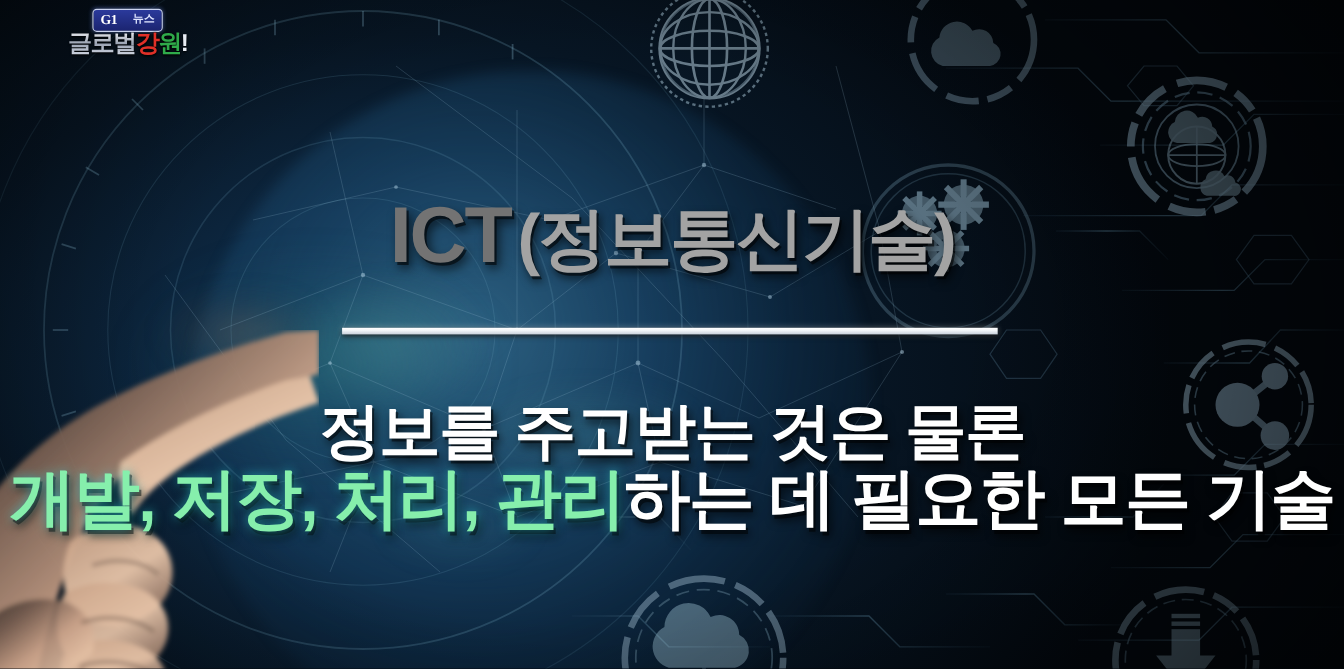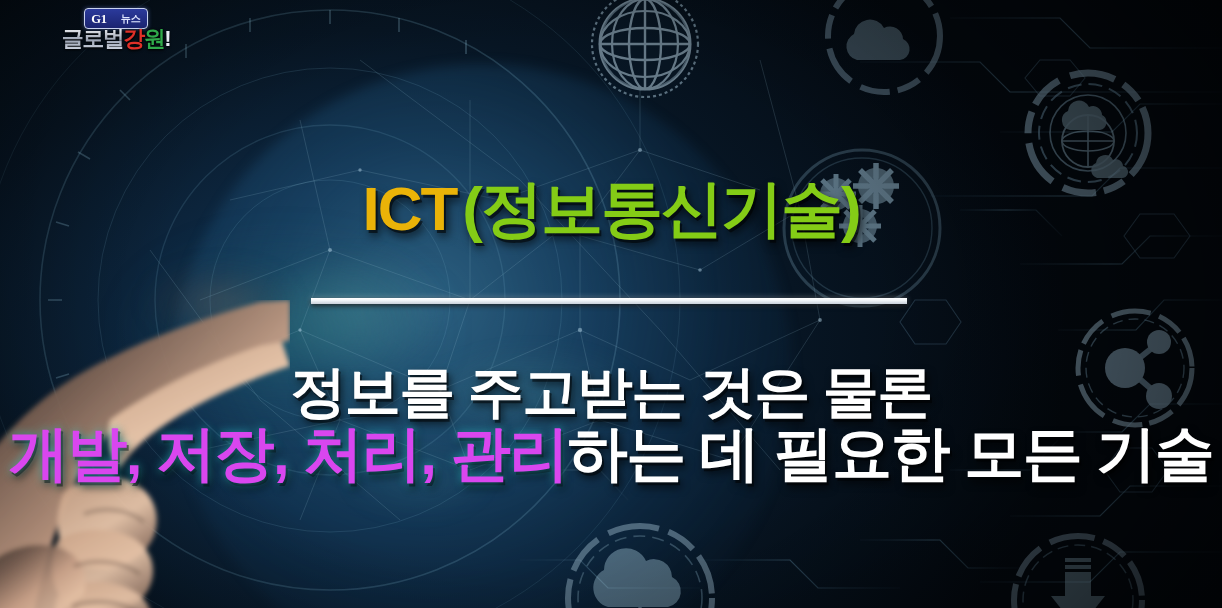--- a/index.html
+++ b/index.html
@@ -138,34 +138,34 @@
   .content { position: absolute; inset: 0; }
 
   .title-row {
     position: absolute;
     left: 0; right: 0; top: 178px;
     text-align: center;
     white-space: nowrap;
     line-height: 1;
   }
   .title-ict {
-    font-size: 62px;
+    font-size: 72px;
     font-weight: bold;
     letter-spacing: -2px;
-    color: #eab308;
+    color: #737373;
     text-shadow:
       2px 3px 0 rgba(0,0,0,0.55),
       4px 6px 10px rgba(0,0,0,0.65);
     vertical-align: baseline;
   }
   .title-ko {
     font-size: 62px;
     font-weight: bold;
     letter-spacing: -2px;
-    color: #84cc16;
+    color: #a3a3a3;
     margin-left: 6px;
     text-shadow:
       2px 3px 0 rgba(0,0,0,0.55),
       3px 5px 9px rgba(0,0,0,0.7);
     vertical-align: baseline;
   }
 
   .divider {
     position: absolute;
     left: 311px; top: 298px;
@@ -186,21 +186,21 @@
   .sub-line-1 { top: 364px; font-size: 56px; }
   .sub-line-2 { top: 424px; font-size: 60px; }
 
   .txt-white {
     color: #ffffff;
     text-shadow:
       2px 3px 0 rgba(0,0,0,0.5),
       3px 5px 9px rgba(0,0,0,0.7);
   }
   .txt-cyan {
-    color: #d946ef;
+    color: #86efac;
     text-shadow:
       0 0 10px rgba(54,233,242,0.55),
       2px 3px 0 rgba(0,0,0,0.5),
       3px 5px 9px rgba(0,0,0,0.7);
   }
 </style>
 </head>
 <body>
 
 <div id="stage">

